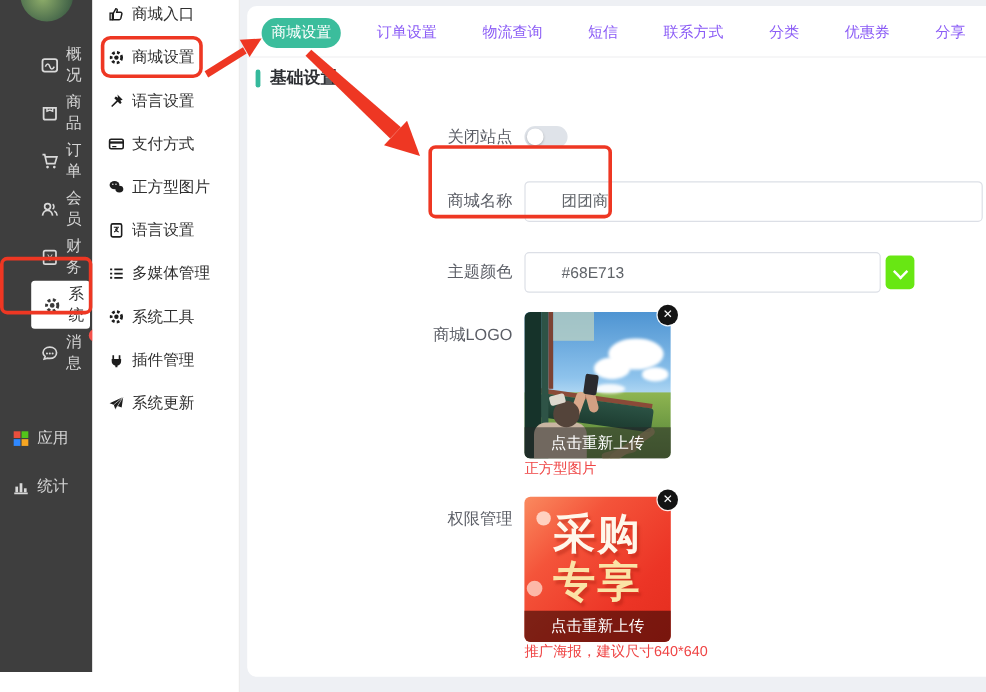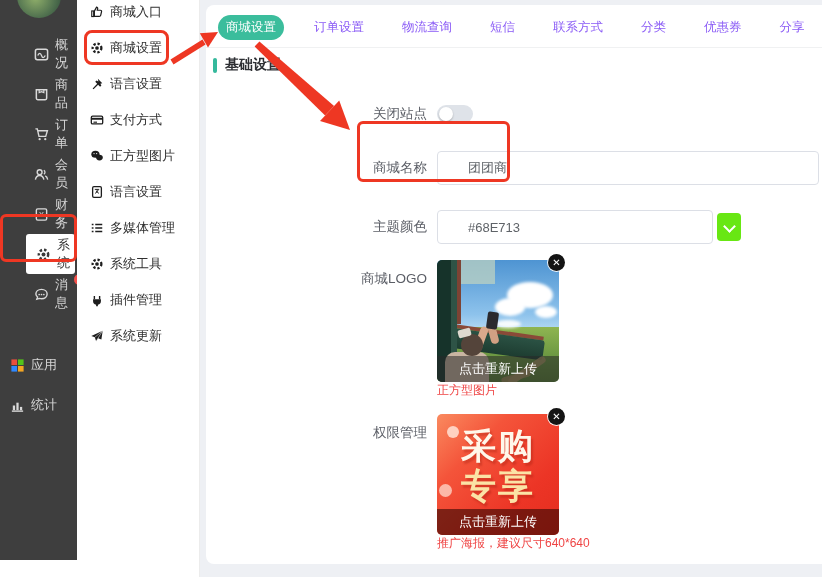--- a/index.html
+++ b/index.html
@@ -44,21 +44,21 @@
           font-size:13.5px;color:#5b5e66;}
   .frow.top .flabel{padding-top:10px;}
   #row-close{margin-top:32px;height:18px;}
   #row-name{margin-top:28px;}
   #row-color{margin-top:25px;}
   #row-logo{margin-top:16px;}
   #row-poster{margin-top:15px;}
   .inp{height:34px;box-sizing:border-box;border:1px solid #dcdfe6;border-radius:4px;
        font-size:13px;color:#5f6368;padding:0 30px;background:#fff;outline:none;
        font-family:"Liberation Sans","DejaVu Sans",sans-serif;}
-  .name-inp{width:382px;} .color-inp{width:276px;}
+  .name-inp{width:382px;} .color-inp{width:297px;}
   .toggle{width:36px;height:18px;border-radius:9px;background:#dfe3e9;position:relative;
           display:inline-block;cursor:pointer;}
   .knob{position:absolute;left:2px;top:2px;width:14px;height:14px;border-radius:50%;
         background:#fff;box-shadow:0 1px 2px rgba(0,0,0,.25);}
   .color-btn{width:24px;height:28px;margin-left:4px;background:#68E713;border:none;
              border-radius:4px;cursor:pointer;position:relative;padding:0;}
   .chev{position:absolute;left:8px;top:9px;width:7px;height:7px;border-right:2px solid #fff;
         border-bottom:2px solid #fff;transform:rotate(45deg);}
   .tile{position:relative;width:122px;border-radius:5px;cursor:pointer;}
   .tile.logo{height:122px;} .tile.poster{height:121px;}

